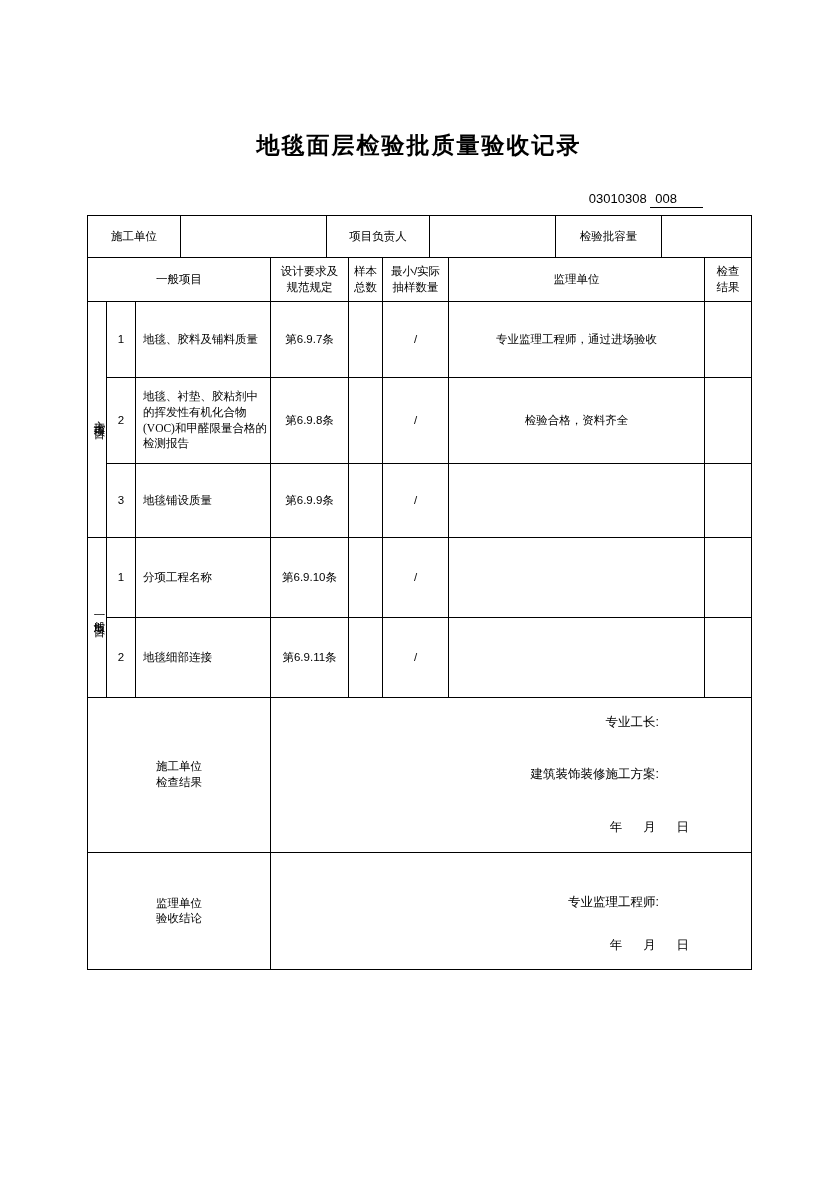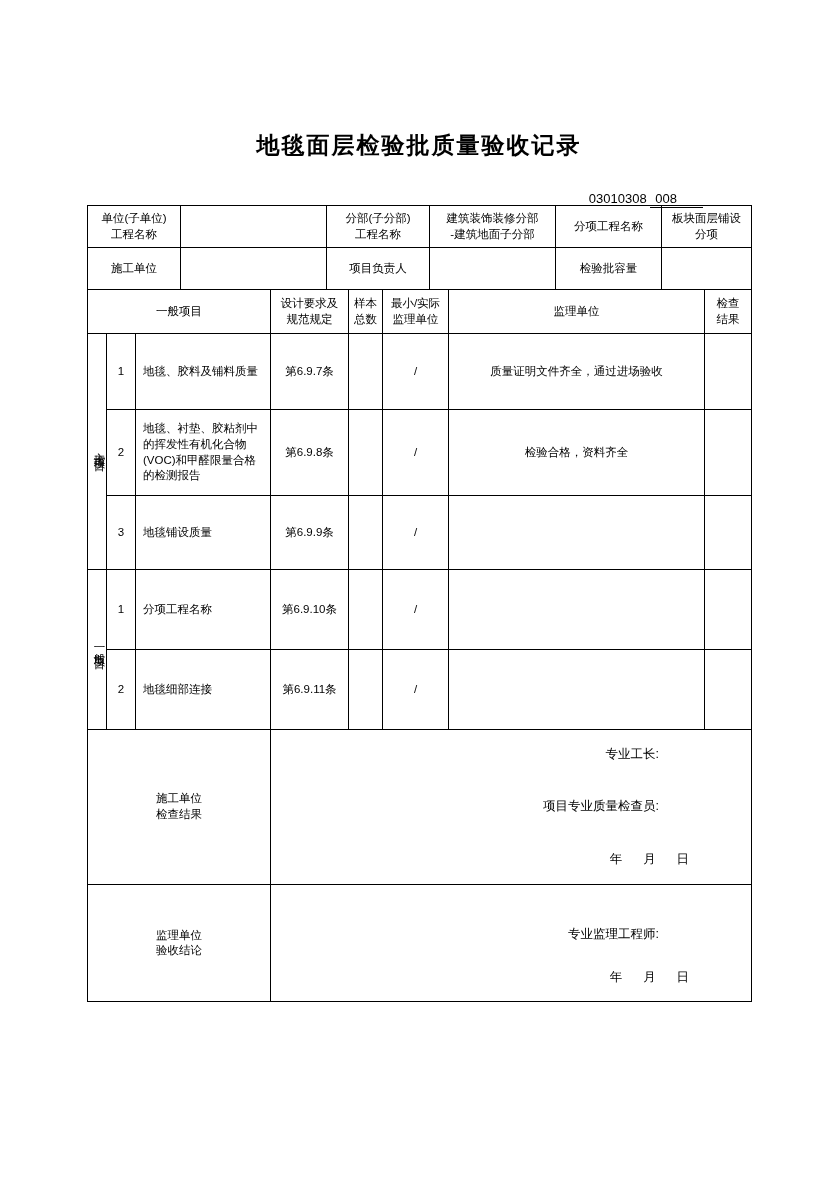--- a/index.html
+++ b/index.html
@@ -13,20 +13,21 @@
   .form-title {
     padding-top:130px;
     text-align:center;
     font-size:23px;
     font-weight:bold;
     letter-spacing:2px;
   }
   .form-wrap { width:664px; margin-left:87px; }
   .doc-number {
     margin-top:30px;
+    margin-bottom:10px;
     text-align:right;
     padding-right:48px;
     font-size:13px;
   }
   .doc-number .suffix {
     border-bottom:1.5px solid #000;
     padding:0 26px 1px 5px;
   }
   table {
     border-collapse:collapse;
@@ -37,21 +38,21 @@
   td {
     border:1px solid #000;
     font-size:11.5px;
     text-align:center;
     vertical-align:middle;
     padding:2px 3px;
     white-space:pre-line;
     line-height:1.35;
     overflow:hidden;
   }
-  td.left { text-align:left; padding-left:7px; }
+  td.left { text-align:left; padding-left:7px;font-family:Liberation Serif, serif; }
   td.vert > span {
     writing-mode:vertical-lr;
     text-orientation:upright;
     letter-spacing:3px;
     display:inline-block;
   }
   .sig {
     display:flex;
     flex-direction:column;
     justify-content:center;
@@ -77,32 +78,20 @@
     <table>
       <colgroup>
           <col style="width:93px">
           <col style="width:146px">
           <col style="width:103px">
           <col style="width:126px">
           <col style="width:106px">
           <col style="width:90px">
         </colgroup>
       <tbody>
-          <tr style="height:42px">
-        <td>单位(子单位)
-工程名称</td>
-        <td></td>
-        <td>分部(子分部)
-工程名称</td>
-        <td>建筑装饰装修分部
--建筑地面子分部</td>
-        <td>分项工程名称</td>
-        <td>板块面层铺设
-分项</td>
-      </tr>
       <tr style="height:42px">
         <td>施工单位</td>
         <td></td>
         <td>项目负责人</td>
         <td></td>
         <td>检验批容量</td>
         <td></td>
       </tr>
     </tbody>
       </table>
@@ -119,33 +108,33 @@
           <col style="width:47px">
         </colgroup>
       <tbody>
           <tr style="height:44px">
         <td colspan="3">一般项目</td>
         <td>设计要求及
 规范规定</td>
         <td>样本
 总数</td>
         <td>最小/实际
-监理单位</td>
+抽样数量</td>
         <td>监理单位</td>
         <td>检查
 结果</td>
       </tr>
       <tr style="height:76px">
         <td rowspan="3" class="vert"><span>主控项目</span></td>
         <td>1</td>
         <td class="left">地毯、胶料及铺料质量</td>
         <td>第6.9.7条</td>
         <td></td>
         <td>/</td>
-        <td>质量证明文件齐全，通过进场验收</td>
+        <td>专业监理工程师，通过进场验收</td>
         <td></td>
       </tr>
       <tr style="height:86px">
         <td>2</td>
         <td class="left">地毯、衬垫、胶粘剂中的挥发性有机化合物(VOC)和甲醛限量合格的检测报告</td>
         <td>第6.9.8条</td>
         <td></td>
         <td>/</td>
         <td>检验合格，资料齐全</td>
         <td></td>
@@ -186,21 +175,21 @@
           <col style="width:183px">
           <col style="width:481px">
         </colgroup>
       <tbody>
           <tr style="height:143px">
         <td>施工单位
 检查结果</td>
         <td class="sig-cell">
           <div class="sig">
             <div>专业工长:</div>
-            <div>项目专业质量检查员:</div>
+            <div>建筑装饰装修施工方案:</div>
             <div class="date">年      月      日</div>
           </div>
         </td>
       </tr>
       <tr style="height:106px">
         <td>监理单位
 验收结论</td>
         <td class="sig-cell">
           <div class="sig sig2">
             <div>专业监理工程师:</div>

